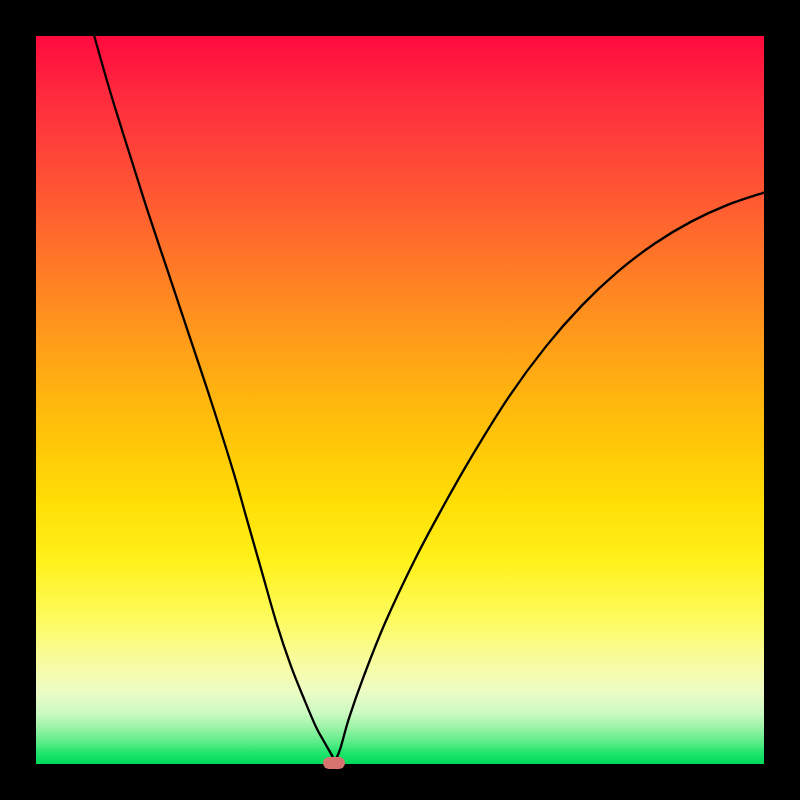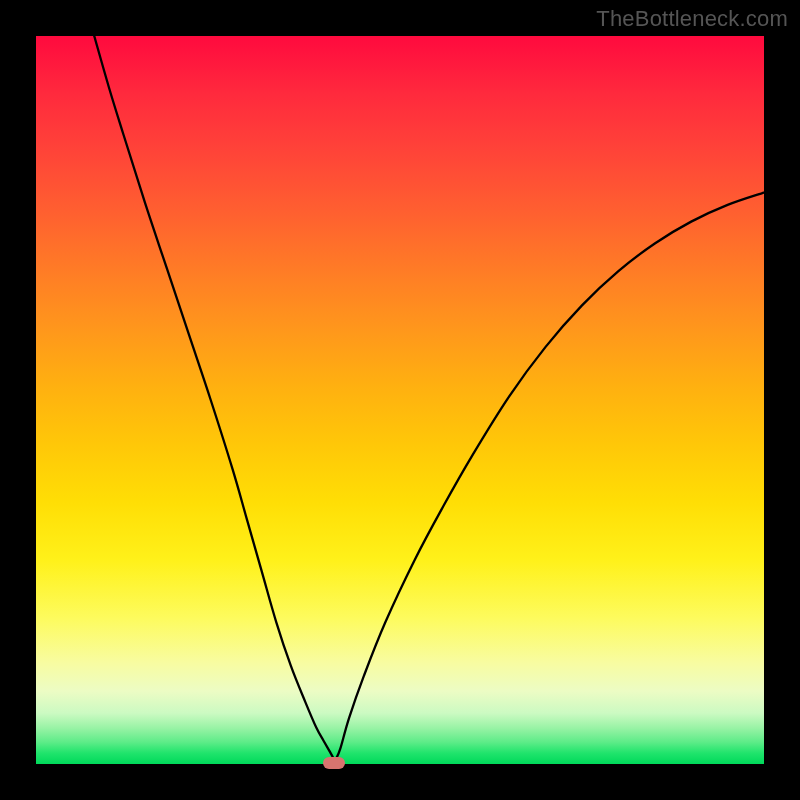--- a/index.html
+++ b/index.html
@@ -76,21 +76,20 @@
     background: #d7746f;
     border-radius: 6px;
     z-index: 3;
   }
 </style>
 </head>
 <body>
 
 <div class="container">
 
-  <div class="watermark">TheBottleneck.com</div>
 
   <div class="plot-area"></div>
 
   <svg class="curve" viewBox="0 0 728 728" preserveAspectRatio="none">
     <path id="curve-path" d="M 58.24 0.00 C 60.86 9.17, 67.56 33.27, 72.80 50.96 C 78.04 68.65, 80.81 77.31, 87.36 98.28 C 93.91 119.25, 101.34 143.20, 109.20 167.44 C 117.06 191.68, 123.18 209.37, 131.04 232.96 C 138.90 256.55, 145.02 274.89, 152.88 298.48 C 160.74 322.07, 166.86 339.76, 174.72 364.00 C 182.58 388.24, 190.01 411.54, 196.56 433.16 C 203.11 454.78, 205.88 465.77, 211.12 484.12 C 216.36 502.47, 220.44 516.73, 225.68 535.08 C 230.92 553.43, 235.00 569.00, 240.24 586.04 C 245.48 603.08, 249.56 615.31, 254.80 629.72 C 260.04 644.13, 264.77 654.98, 269.36 666.12 C 273.95 677.26, 277.00 684.65, 280.28 691.60 C 283.56 698.55, 285.20 700.51, 287.56 704.70 C 289.92 708.90, 291.68 711.88, 293.38 714.90 C 295.09 717.91, 296.11 719.61, 297.02 721.45 C 297.94 723.28, 297.96 724.83, 298.48 725.09 C 299.00 725.35, 298.89 725.13, 299.94 722.90 C 300.98 720.68, 301.95 720.05, 304.30 712.71 C 306.66 705.37, 308.85 695.11, 313.04 682.14 C 317.23 669.16, 321.05 657.94, 327.60 640.64 C 334.15 623.34, 340.27 607.01, 349.44 586.04 C 358.61 565.07, 368.08 545.13, 378.56 524.16 C 389.04 503.19, 397.20 488.56, 407.68 469.56 C 418.16 450.56, 425.01 438.26, 436.80 418.60 C 448.59 398.94, 460.10 379.75, 473.20 360.36 C 486.30 340.97, 496.50 327.24, 509.60 310.86 C 522.70 294.48, 532.90 282.99, 546.00 269.36 C 559.10 255.73, 569.30 246.28, 582.40 235.14 C 595.50 224.01, 605.70 216.39, 618.80 207.48 C 631.90 198.57, 642.10 192.59, 655.20 185.64 C 668.30 178.69, 678.50 174.14, 691.60 168.90 C 704.70 163.65, 721.45 158.75, 728.00 156.52"></path>
   </svg>
 
   <div class="marker" id="marker" style="left: 323.48px; top: 757.272px;"></div>
 
 </div>

